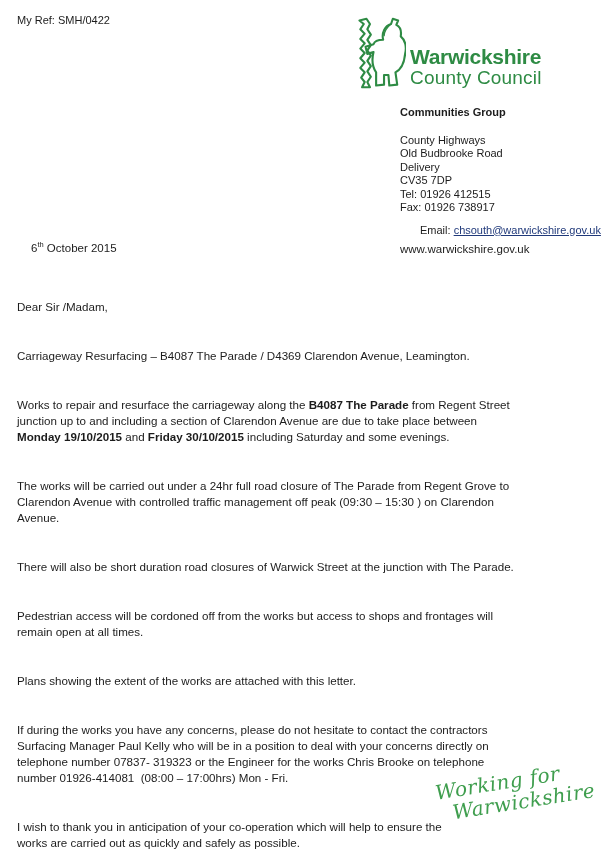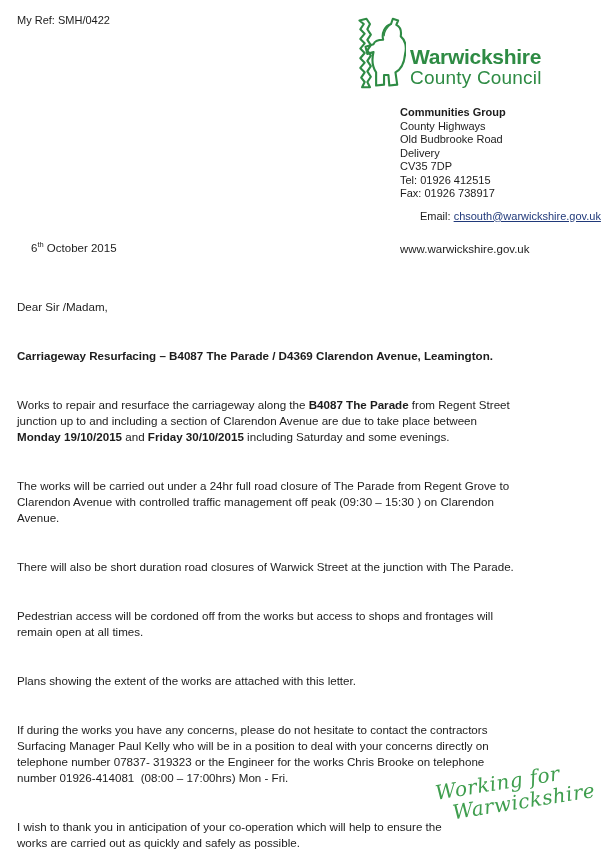--- a/index.html
+++ b/index.html
@@ -18,32 +18,32 @@
   .abs{position:absolute;}
   .my-ref{left:17px;top:14px;font-size:11px;}
   
   .logo{left:348px;top:12px;width:250px;height:84px;display:flex;align-items:flex-start;}
   .logo-bear{flex:0 0 auto;}
   .logo-text{margin-left:4px;margin-top:34px;line-height:1;color:var(--brand-green);}
   .logo-name{font-size:21px;font-weight:bold;letter-spacing:-0.3px;}
   .logo-sub{font-size:19px;font-weight:normal;letter-spacing:0.2px;margin-top:1px;}
   
   .contact{left:400px;top:106px;font-size:11px;line-height:13.5px;}
-  .contact .group{font-weight:bold;}
+  .contact .group{font-weight:bold;margin-bottom:14px;}
   .contact .email-line{margin-top:9px;margin-left:20px;}
   .contact a{color:var(--link-blue);text-decoration:underline;}
   .website{left:400px;top:243px;font-size:11.5px;}
   
   .date{left:31px;top:240px;font-size:11.5px;}
   .date sup{font-size:7.5px;vertical-align:super;}
   
   .body-flow{left:17px;top:266px;width:575px;font-size:11.6px;line-height:16px;}
   .para{white-space:pre-wrap;margin-bottom:16px;margin-top:33px;}
   .para .b{font-weight:bold;}
-  .subject{font-weight:bold;}
+  .subject{font-weight:normal;}
   .sig-name{font-size:15.5px;letter-spacing:0.2px;margin-top:40px;line-height:18px;text-align:right;}
   .sig-title{font-size:11.6px;}
   
   .tagline{
     left:436px;top:768px;width:175px;
     transform:rotate(-9deg);
     color:var(--tagline-green);
     font-family:"DejaVu Serif",cursive,serif;
     font-style:italic;font-size:20px;line-height:22px;
     letter-spacing:0.5px;

